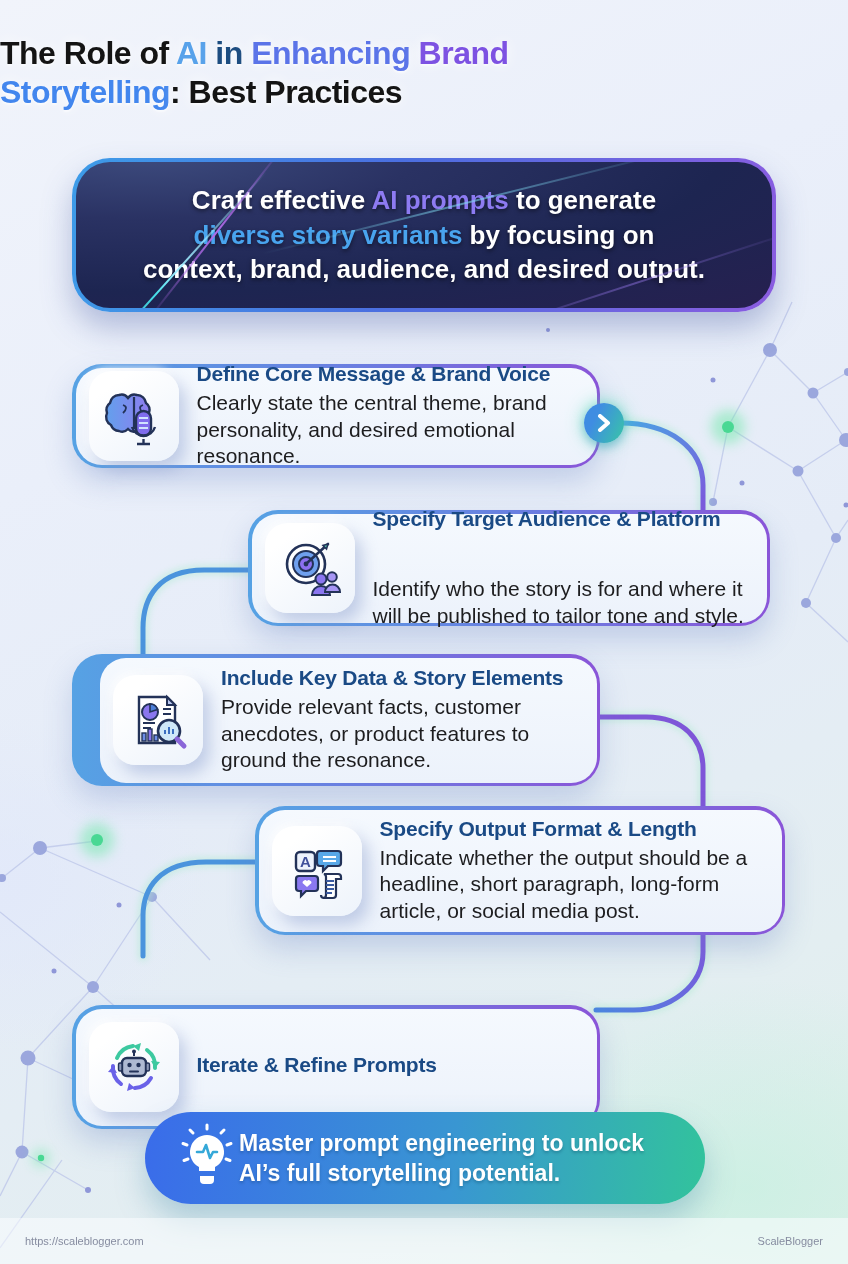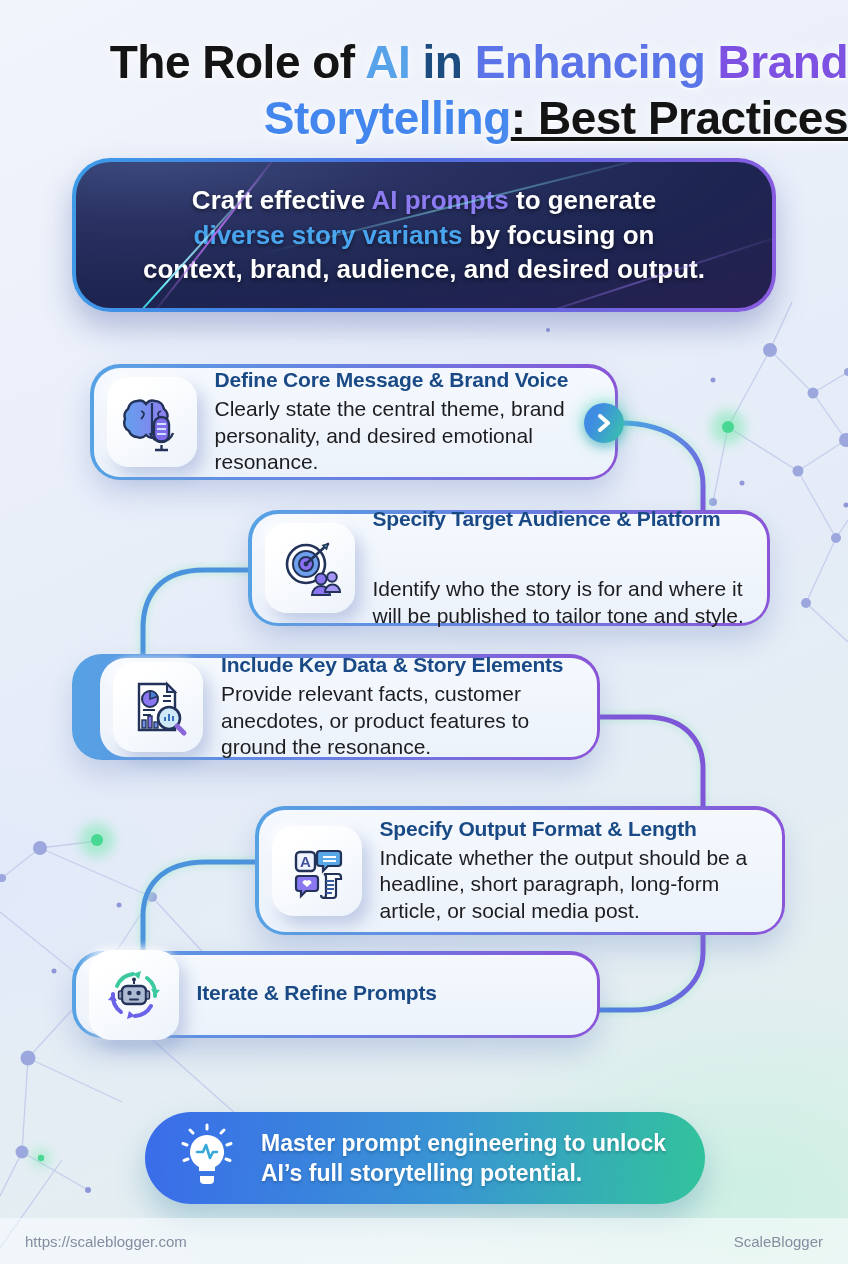--- a/index.html
+++ b/index.html
@@ -5,22 +5,22 @@
   html,body{margin:0;padding:0;background:#dfe6f0;font-family:"Liberation Sans",sans-serif;}
   .stage{position:relative;width:848px;height:1264px;overflow:hidden;
     background:linear-gradient(155deg,#f1f4fb 0%,#eaeffa 30%,#e5ecf7 55%,#e3eef1 80%,#dff0ea 100%);}
   .stage::before{content:"";position:absolute;inset:0;
     background:radial-gradient(420px 300px at 88% 94%,rgba(190,240,220,.55),transparent 70%),
                radial-gradient(300px 240px at 0% 70%,rgba(225,232,250,.8),transparent 70%);
     pointer-events:none;}
   .bg-svg{position:absolute;left:0;top:0;z-index:1;}
 
   
-  .title{position:absolute;left:0;top:34px;width:848px;text-align:right;z-index:2;
-    font-weight:bold;font-size:46px;line-height:1.22;letter-spacing:-.5px;
+  .title{position:absolute;left:0;top:34px;width:848px;text-align:left;z-index:2;
+    font-weight:bold;font-size:32px;line-height:1.22;letter-spacing:-.5px;
     text-shadow:0 0 14px rgba(255,255,255,.95),0 2px 2px rgba(255,255,255,.6);}
 
   
   .banner{position:absolute;left:72px;top:158px;width:704px;height:154px;z-index:2;border-radius:38px;
     padding:4px;box-sizing:border-box;
     background:linear-gradient(100deg,#3d9ce8 0%,#4b6fe0 45%,#8a5ce0 100%);
     box-shadow:0 16px 30px rgba(70,90,160,.35);}
   .banner-inner{position:relative;width:100%;height:100%;border-radius:34px;overflow:hidden;
     background:radial-gradient(150% 170% at 10% -5%,#3d4b7e 0%,#2a3263 26%,#1d2551 55%,#262050 85%,#2b2158 100%);
     display:flex;flex-direction:column;justify-content:center;text-align:center;}
@@ -42,45 +42,45 @@
     box-shadow:0 14px 28px rgba(110,135,195,.30);}
   .card-inner{display:flex;align-items:center;gap:18px;width:100%;height:100%;
     border-radius:26px;background:linear-gradient(180deg,#f5f9fe 0%,#ecf2fb 100%);
     padding:0 16px 0 13px;box-sizing:border-box;}
   .tile{flex:0 0 90px;width:90px;height:90px;border-radius:22px;
     background:linear-gradient(145deg,#ffffff 20%,#edf3fb 100%);
     box-shadow:7px 9px 16px rgba(135,155,205,.45),-3px -3px 8px rgba(255,255,255,.9);
     display:flex;align-items:center;justify-content:center;}
   .card h3{margin:0 0 4px 0;font-size:21px;font-weight:bold;color:#1a4a85;letter-spacing:-.2px;}
   .card p{margin:0;font-size:21px;line-height:1.26;color:#1d1d1f;}
-  #card1{left:72px;top:364px;width:528px;height:116px;margin-left:18px;}
+  #card1{left:72px;top:364px;width:528px;height:104px;}
   #card2{left:248px;top:510px;width:522px;height:116px;}
-  #card3{left:72px;top:654px;width:528px;height:106px;padding-left:28px;}
+  #card3{left:72px;top:654px;width:528px;height:132px;padding-left:28px;}
   #card4{left:255px;top:806px;width:530px;height:129px;}
-  #card5{left:72px;top:951px;width:528px;height:87px;}
+  #card5{left:72px;top:1005px;width:528px;height:124px;}
   #card1 p{max-width:380px;} #card2 p{max-width:392px;margin-top:45px;} #card3 p{max-width:396px;}
   #card4 p{max-width:432px;} #card5 p{max-width:360px;}
 
   .chev{position:absolute;left:584px;top:403px;width:40px;height:40px;border-radius:50%;z-index:3;
     background:linear-gradient(115deg,#3f8de2 30%,#38c6a6 100%);
     box-shadow:0 0 18px rgba(80,220,180,.8),0 4px 8px rgba(60,120,200,.4);
     display:flex;align-items:center;justify-content:center;}
 
   
   .pill{position:absolute;left:145px;top:1112px;width:560px;height:92px;z-index:2;border-radius:46px;
     background:linear-gradient(95deg,#3a6cea 0%,#3996d2 55%,#32c39c 100%);
     box-shadow:0 16px 30px rgba(70,140,170,.35);
-    display:flex;align-items:center;gap:22px;padding:0 26px 0 30px;box-sizing:border-box;}
+    display:flex;align-items:center;padding:0 26px 0 30px;box-sizing:border-box;}
   .pill .txt{font-weight:bold;font-size:23px;line-height:1.32;color:#fff;
     text-shadow:0 2px 3px rgba(0,50,80,.3);}
 
   
   .footer{position:absolute;left:0;top:1218px;width:848px;height:46px;z-index:2;
     background:rgba(252,253,255,.55);display:flex;justify-content:space-between;align-items:center;
-    padding:12px 25px;box-sizing:border-box;font-size:15px;color:#868ca0;}
+    padding:12px 25px;box-sizing:border-box;font-size:11px;color:#868ca0;}
 </style>
 </head>
 <body>
 
 <div class="stage">
 
   <svg class="bg-svg" width="848" height="1264" viewBox="0 0 848 1264">
     <defs>
       <filter id="blur6" x="-80%" y="-80%" width="260%" height="260%">
           <feGaussianBlur stdDeviation="6"></feGaussianBlur>
@@ -152,21 +152,21 @@
       <path d="M620,423 C670,423 703,448 703,485 L703,516" stroke="url(#lgBP)"></path>
       <path d="M254,570 L204,570 C158,570 143,598 143,628 L143,660" stroke="#4b94dd"></path>
       <path d="M596,717 L646,717 C684,717 703,740 703,768 L703,810" stroke="#7e56d8"></path>
       <path d="M703,930 L703,952 C703,988 668,1010 634,1010 L596,1010" stroke="url(#lgPB)"></path>
       <path d="M260,862 L206,862 C160,862 143,888 143,916 L143,956" stroke="#4b94dd"></path>
     </g>
   </svg>
 
   <h1 class="title" style="margin:0">
     <div><span style="color: rgb(20, 20, 20);">The Role of </span><span style="color: rgb(88, 162, 234);">AI</span><span style="color: rgb(29, 77, 128);"> in </span><span style="color: rgb(91, 116, 232);">Enhancing </span><span style="color: rgb(125, 82, 226);">Brand</span></div>
-    <div><span style="color: rgb(66, 134, 238);">Storytelling</span><span style="color: rgb(20, 20, 20); text-decoration: underline;">: Best Practices</span></div>
+    <div><span style="color: rgb(66, 134, 238);">Storytelling</span><span style="color: rgb(20, 20, 20);">: Best Practices</span></div>
   </h1>
 
   <div class="banner">
     <div class="banner-inner">
       <div class="streak s1"></div>
       <div class="streak s2"></div>
       <div class="streak s3"></div>
       <div class="streak s4"></div>
       <div class="line"><span style="color: rgb(255, 255, 255);">Craft effective </span><span style="color: rgb(141, 123, 242);">AI prompts</span><span style="color: rgb(255, 255, 255);"> to generate</span></div>
       <div class="line"><span style="color: rgb(73, 164, 238);">diverse story variants</span><span style="color: rgb(255, 255, 255); margin-top: 24px;"> by focusing on</span></div>

